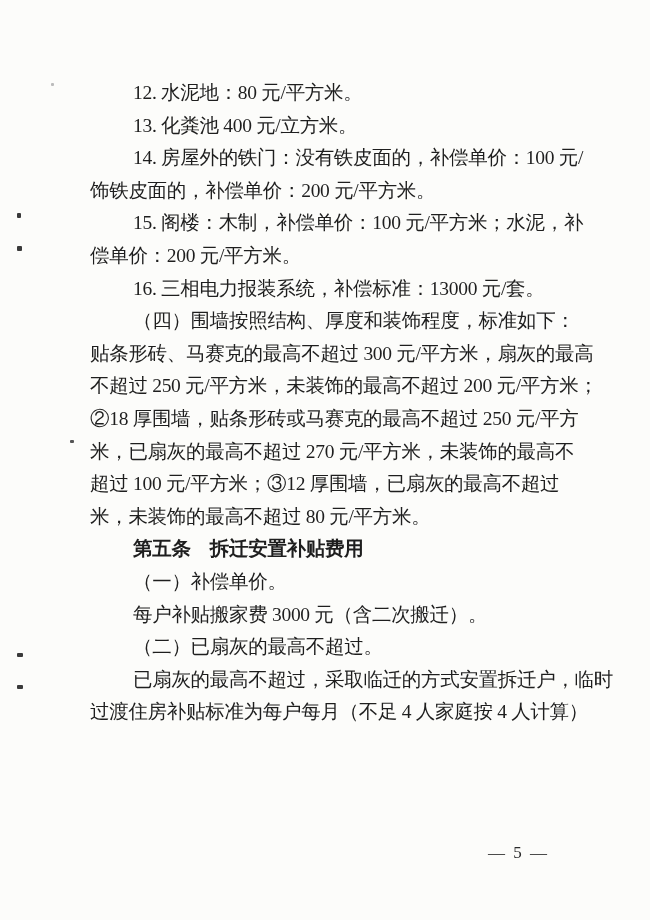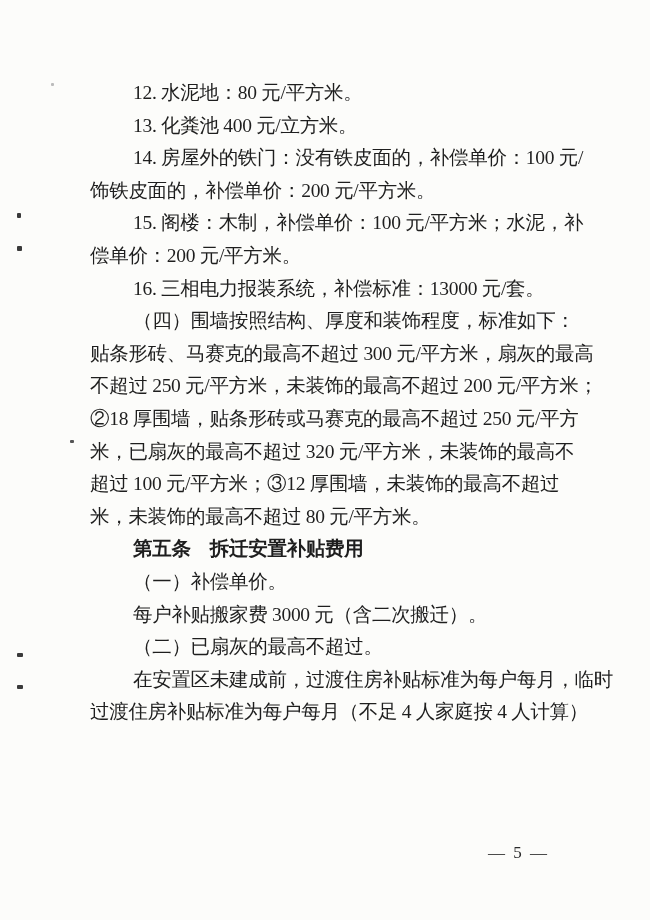--- a/index.html
+++ b/index.html
@@ -66,28 +66,28 @@
     <div class="ln ind">13. 化粪池 400 元/立方米。</div>
     <div class="ln ind">14. 房屋外的铁门：没有铁皮面的，补偿单价：100 元/</div>
     <div class="ln">饰铁皮面的，补偿单价：200 元/平方米。</div>
     <div class="ln ind">15. 阁楼：木制，补偿单价：100 元/平方米；水泥，补</div>
     <div class="ln">偿单价：200 元/平方米。</div>
     <div class="ln ind">16. 三相电力报装系统，补偿标准：13000 元/套。</div>
     <div class="ln ind">（四）围墙按照结构、厚度和装饰程度，标准如下：</div>
     <div class="ln">贴条形砖、马赛克的最高不超过 300 元/平方米，扇灰的最高</div>
     <div class="ln">不超过 250 元/平方米，未装饰的最高不超过 200 元/平方米；</div>
     <div class="ln">②18 厚围墙，贴条形砖或马赛克的最高不超过 250 元/平方</div>
-    <div class="ln">米，已扇灰的最高不超过 320 元/平方米，未装饰的最高不</div>
-    <div class="ln">超过 100 元/平方米；③12 厚围墙，未装饰的最高不超过</div>
+    <div class="ln">米，已扇灰的最高不超过 270 元/平方米，未装饰的最高不</div>
+    <div class="ln">超过 100 元/平方米；③12 厚围墙，已扇灰的最高不超过</div>
     <div class="ln">米，未装饰的最高不超过 80 元/平方米。</div>
     <div class="ln ind bold">第五条　拆迁安置补贴费用</div>
     <div class="ln ind">（一）补偿单价。</div>
     <div class="ln ind">每户补贴搬家费 3000 元（含二次搬迁）。</div>
     <div class="ln ind">（二）已扇灰的最高不超过。</div>
-    <div class="ln ind">在安置区未建成前，过渡住房补贴标准为每户每月，临时</div>
+    <div class="ln ind">已扇灰的最高不超过，采取临迁的方式安置拆迁户，临时</div>
     <div class="ln">过渡住房补贴标准为每户每月（不足 4 人家庭按 4 人计算）</div>
   </div>
 
   <div class="footer">— 5 —</div>
 
   <div class="speck s1"></div>
   <div class="speck s2"></div>
   <div class="speck s3"></div>
   <div class="speck s4"></div>
   <div class="speck s5"></div>

